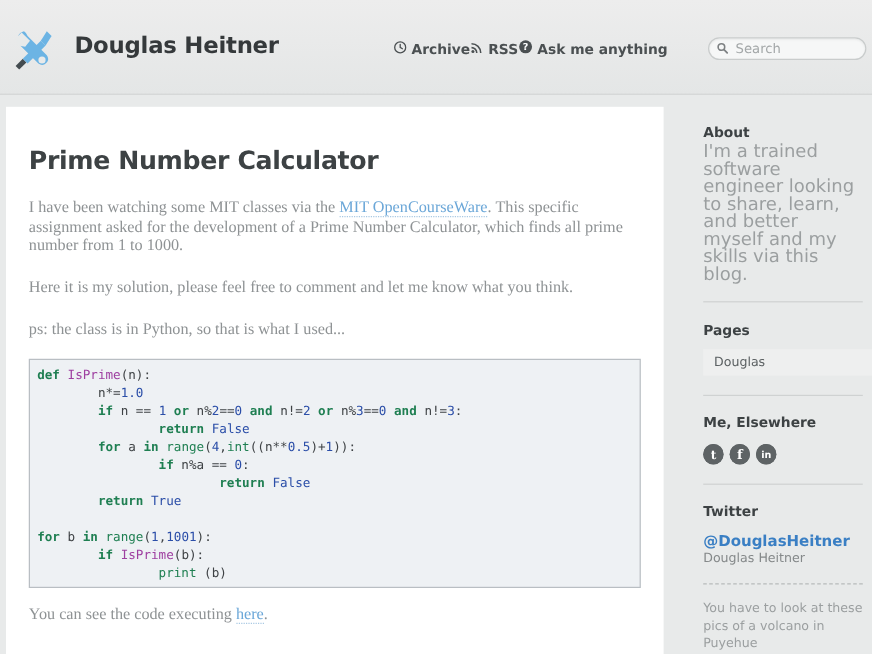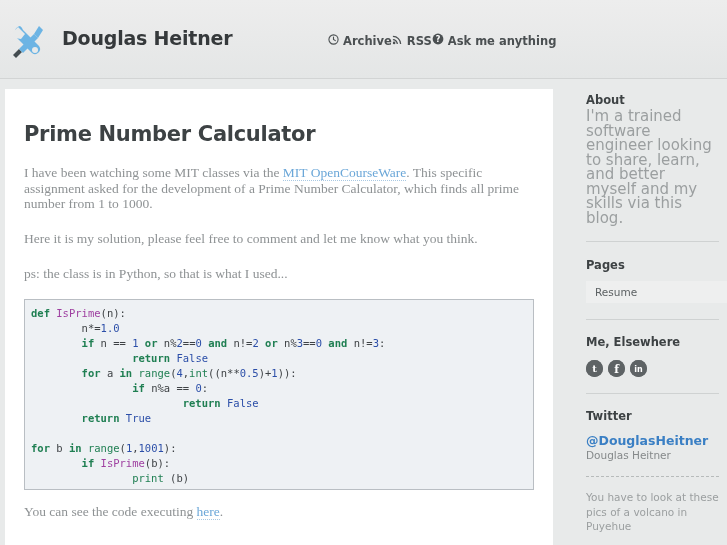--- a/index.html
+++ b/index.html
@@ -114,21 +114,21 @@
     font-family: "Liberation Serif", serif;
     font-size: 13.5px; color: #8e9294;
   }
   #after-code a {
     color: #6ba7d8; text-decoration: none;
     border-bottom: 1px dotted #a9c9e3;
   }
 
   
   #sidebar {
-    position: absolute; left: 578px; top: 80px;
+    position: absolute; left: 578px; top: 90px;
     width: 149px; height: 456px;
     font-family: "DejaVu Sans", sans-serif;
   }
   .sb-head {
     margin: 0 0 0 8px;
     font-size: 11.5px; font-weight: bold; color: #3d4244;
   }
   .sb-text {
     margin: 2px 8px 0 8px;
     font-size: 15px; line-height: 14.5px; color: #9b9fa0;
@@ -226,20 +226,29 @@
           <svg width="12" height="12" viewBox="0 0 12 12">
             <circle cx="6" cy="6" r="5.4" fill="#4b5052"></circle>
             <text x="6" y="9" font-size="8" font-family="DejaVu Sans, sans-serif" font-weight="bold" fill="#ffffff" text-anchor="middle">?</text>
           </svg>
         </span>
         <span>Ask me anything</span>
       </div>
 
     </div>
 
+    <div id="search-wrap">
+      <span id="search-icon">
+        <svg width="10" height="10" viewBox="0 0 12 12">
+          <circle cx="5" cy="5" r="3.3" fill="none" stroke="#7d8183" stroke-width="1.6"></circle>
+          <path d="M7.6 7.6 L10.8 10.8" stroke="#7d8183" stroke-width="1.8" stroke-linecap="round"></path>
+        </svg>
+      </span>
+      <input id="search-input" type="text" placeholder="Search" style="">
+    </div>
 
   </div>
 
   <div id="content">
 
     <h1 id="post-title">Prime Number Calculator</h1>
 
     <p class="para">
       <span>I have been watching some MIT classes via the </span><a href="#">MIT OpenCourseWare</a><span>. This specific assignment asked for the development of a Prime Number Calculator, which finds all prime number from 1 to 1000.</span>
     </p>
@@ -272,21 +281,21 @@
     <div class="spacer-top"></div>
 
     <div class="sb-head">About</div>
     <div class="sb-text">I'm a trained software engineer looking to share, learn, and better myself and my skills via this blog.</div>
 
     <div class="sb-rule"></div>
 
     <div style="height:16px"></div>
     <div class="sb-head">Pages</div>
     <div id="pages-list">
-      <div class="page-item">Resume</div>
+      <div class="page-item">Douglas</div>
     </div>
 
     <div class="sb-rule"></div>
 
     <div style="height:15px"></div>
     <div class="sb-head">Me, Elsewhere</div>
     <div id="social">
       <div class="social-ico">
         <svg width="17" height="17" viewBox="0 0 17 17">
           <circle cx="8.5" cy="8.5" r="8.5" fill="#5e6365"></circle>

